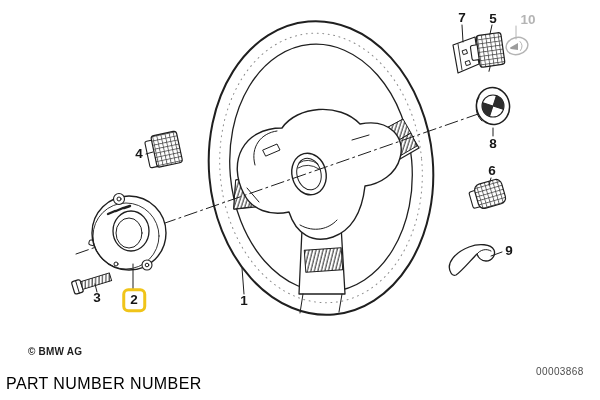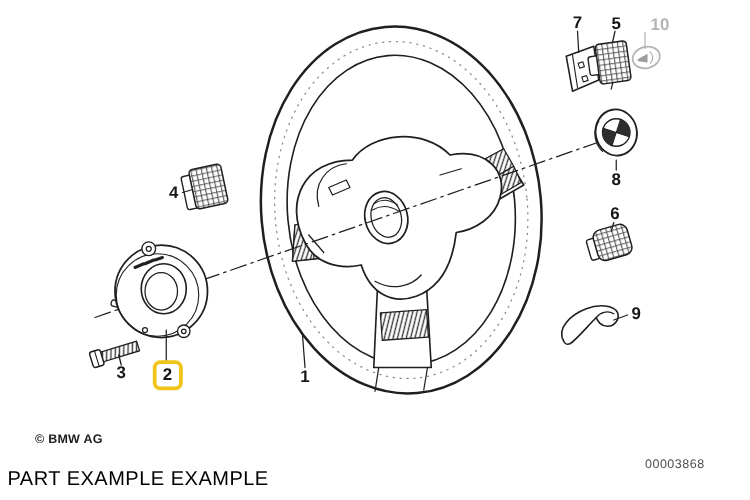--- a/index.html
+++ b/index.html
@@ -20,21 +20,21 @@
   }
   .copyright {
     position:absolute; left:28px; top:346px; font-size:10px;
     font-weight:bold; color:#1d1d1d; letter-spacing:.2px;
   }
   .caption {
     position:absolute; left:6px; top:375px; font-size:16px;
     color:#000; letter-spacing:.4px; white-space:nowrap;
   }
   .doc-number {
-    position:absolute; left:516px; top:366px; font-size:10px;
+    position:absolute; left:536px; top:366px; font-size:10px;
     color:#4d4d4d; letter-spacing:.4px;text-align:center;
   }
 </style>
 </head>
 <body>
 
 <div class="stage">
 
   <svg width="600" height="400" viewBox="0 0 600 400">
     <defs>
@@ -174,16 +174,16 @@
   <div class="callout" style="left:97px;  top:298px">3</div>
   <div class="callout" style="left:139px; top:154px">4</div>
   <div class="callout" style="left:493px; top:19px">5</div>
   <div class="callout" style="left:492px; top:171px">6</div>
   <div class="callout" style="left:462px; top:18px">7</div>
   <div class="callout" style="left:493px; top:144px">8</div>
   <div class="callout" style="left:509px; top:251px">9</div>
   <div class="callout muted" style="left:528px; top:20px">10</div>
 
   <div class="copyright">© BMW AG</div>
-  <div class="caption">PART EXAMPLE EXAMPLE</div>
+  <div class="caption">PART NUMBER NUMBER</div>
   <div class="doc-number">00003868</div>
 
 </div>
 
 </body></html>

